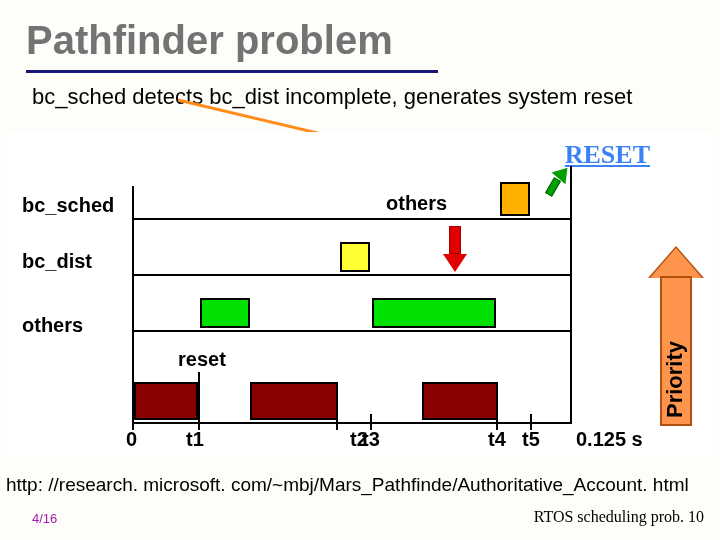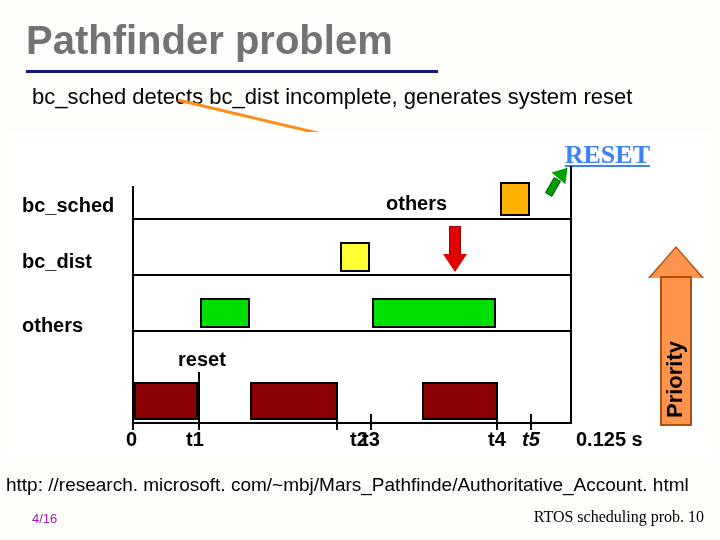--- a/index.html
+++ b/index.html
@@ -36,21 +36,21 @@
   .axis-v-end { position: absolute; left: 564px; top: 34px; width: 2px; height: 258px; background: #000; }
 
   
   .tick { position: absolute; top: 282px; width: 2px; height: 16px; background: #000; }
   .tick-label { position: absolute; top: 296px; font-size: 20px; font-weight: bold; color: #000; }
   .tk-0  { left: 126px; } .tl-0  { left: 120px; }
   .tk-1  { left: 192px; } .tl-1  { left: 180px; }
   .tk-2  { left: 330px; } .tl-2  { left: 322px; margin-left: 22px; }
   .tk-3  { left: 364px; } .tl-3  { left: 356px; }
   .tk-4  { left: 490px; } .tl-4  { left: 482px; }
-  .tk-5  { left: 524px; } .tl-5  { left: 516px; font-style: italic; }
+  .tk-5  { left: 524px; } .tl-5  { left: 516px; }
 
   
   .bar { position: absolute; border: 2px solid #000; }
   .bar-asi1 { left: 128px; top: 250px; width: 64px;  height: 38px; background: #8b0000; }
   .bar-asi2 { left: 244px; top: 250px; width: 88px;  height: 38px; background: #8b0000; }
   .bar-asi3 { left: 416px; top: 250px; width: 76px;  height: 38px; background: #8b0000; }
   .bar-oth1 { left: 194px; top: 166px; width: 50px;  height: 30px; background: #00e000; }
   .bar-oth2 { left: 366px; top: 166px; width: 124px; height: 30px; background: #00e000; }
   .bar-dist { left: 334px; top: 110px; width: 30px;  height: 30px; background: #ffff33; }
   .bar-sch  { left: 494px; top: 50px;  width: 30px; height: 34px; background: #ffb000; }

